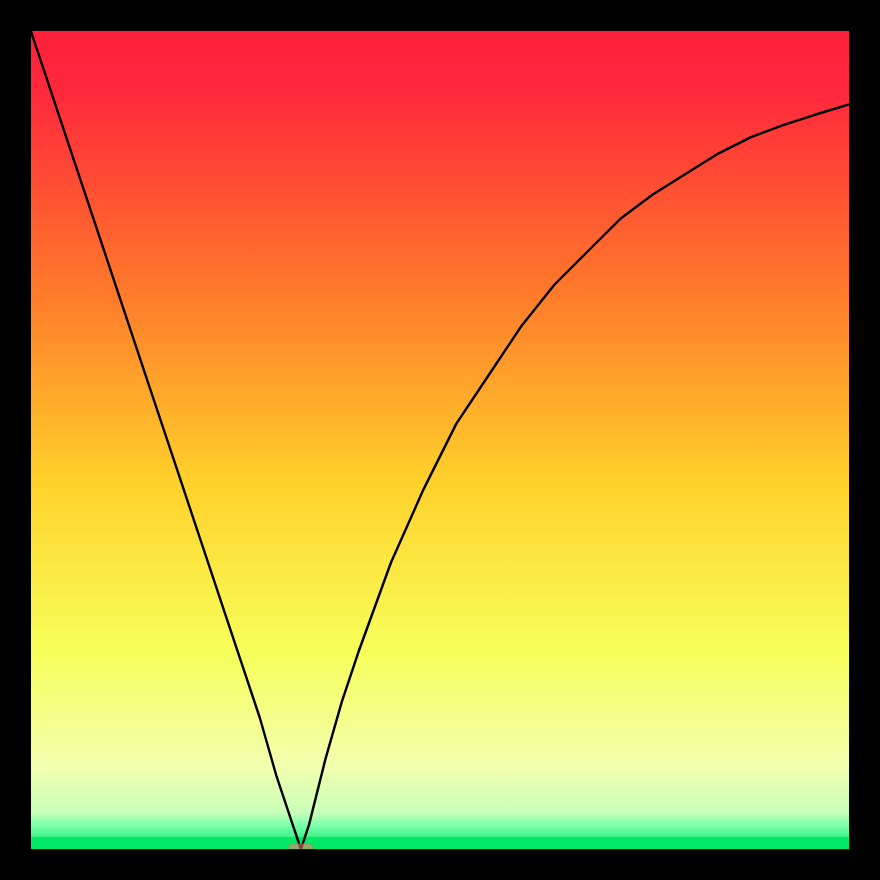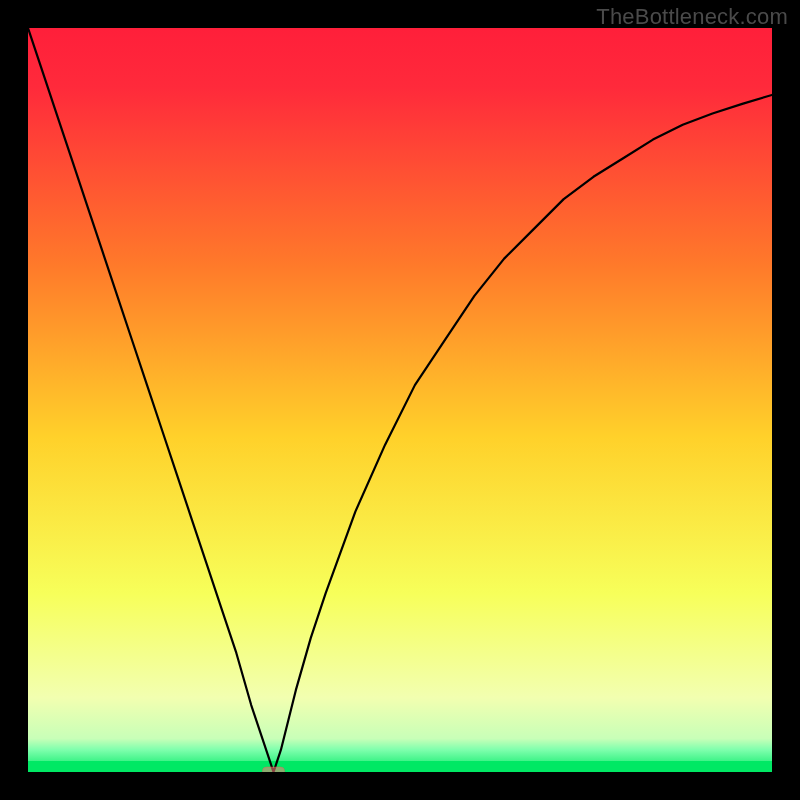--- a/index.html
+++ b/index.html
@@ -37,21 +37,20 @@
   .plot svg {
     display: block;
     width: 100%;
     height: 100%;
   }
 </style>
 </head>
 <body>
 
 <div class="frame">
-  <div class="watermark">TheBottleneck.com</div>
   <div class="plot">
     <svg viewBox="0 0 744 744" preserveAspectRatio="none">
       <defs>
         <linearGradient id="bg-grad" x1="0" y1="0" x2="0" y2="1">
           <stop offset="0" stop-color="#ff1f3a"></stop>
           <stop offset="0.08" stop-color="#ff2a3b"></stop>
           <stop offset="0.32" stop-color="#ff7a2a"></stop>
           <stop offset="0.55" stop-color="#ffd12a"></stop>
           <stop offset="0.76" stop-color="#f7ff5a"></stop>
           <stop offset="0.90" stop-color="#f2ffb0"></stop>

